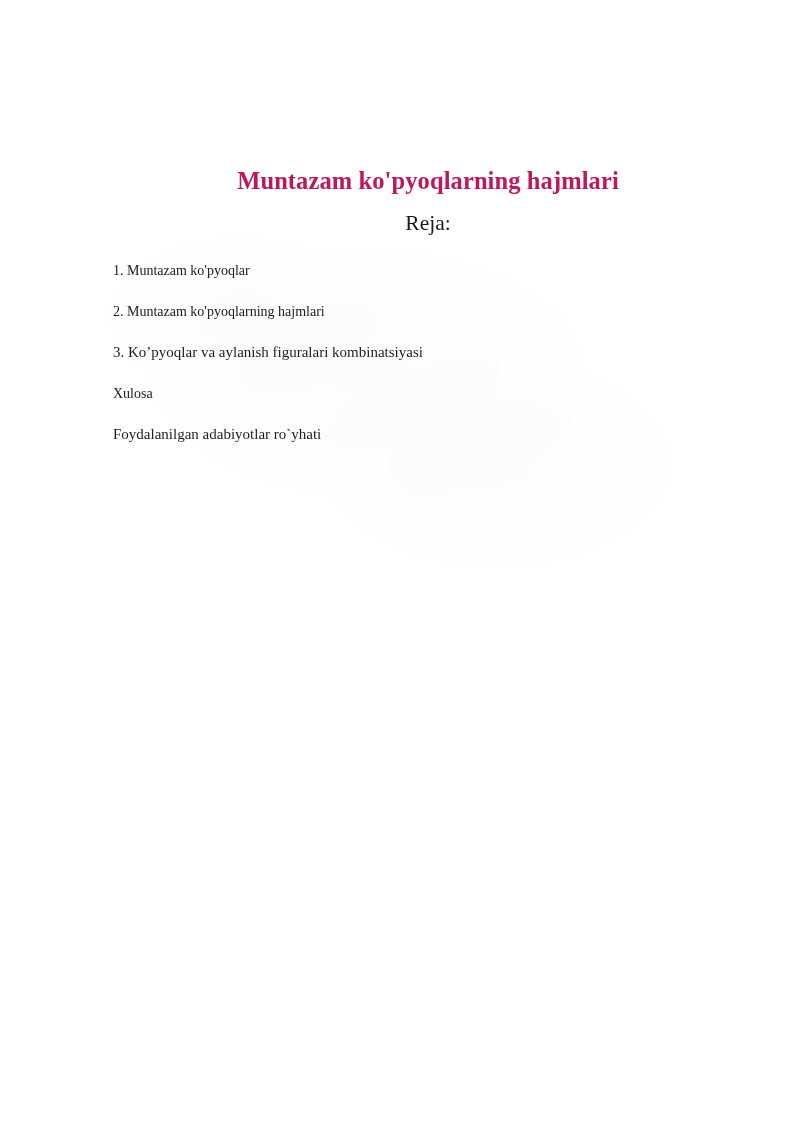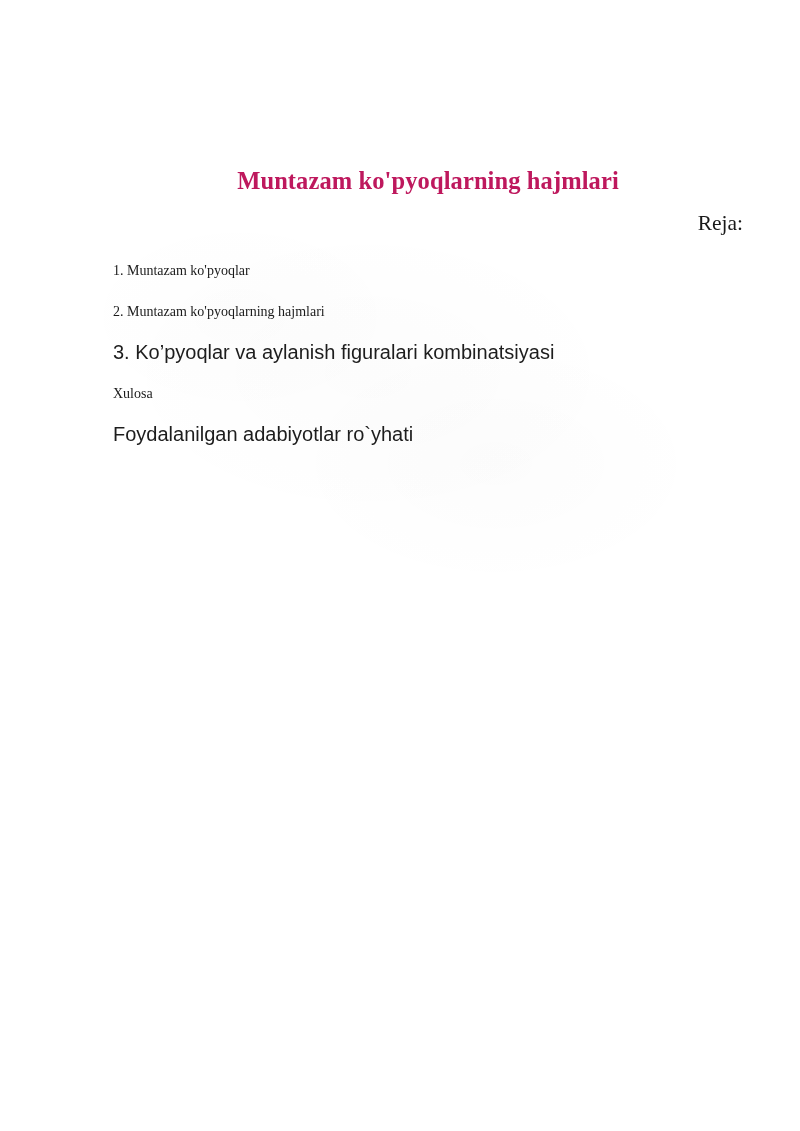--- a/index.html
+++ b/index.html
@@ -57,21 +57,21 @@
     position: absolute;
     top: 167px;
     left: 0;
     width: 630px;
     color: #be185d;
   }
 
   
   .plan-label {
     font-size: 21.5px;
-    text-align: right;
+    text-align: center;
     line-height: 1.15;
     margin: 0;
     position: absolute;
     top: 211px;
     left: 0;
     width: 630px;
     color: #191919;
   }
 
   
@@ -89,22 +89,22 @@
     font-size: 14px;
     line-height: 41px;
     height: 41px;
     text-align: left;
     white-space: pre;
     color: #1a1a1a;
   }
 
   
   .toc-line.alt-face {
-    font-family: Liberation Sans, sans-serif;
-    font-size: 20px;
+    font-family: Liberation Serif, serif;
+    font-size: 15px;
     color: #1d1d1d;
   }
 </style>
 </head>
 <body>
 
 <div class="page">
 
   <div class="content">
 

